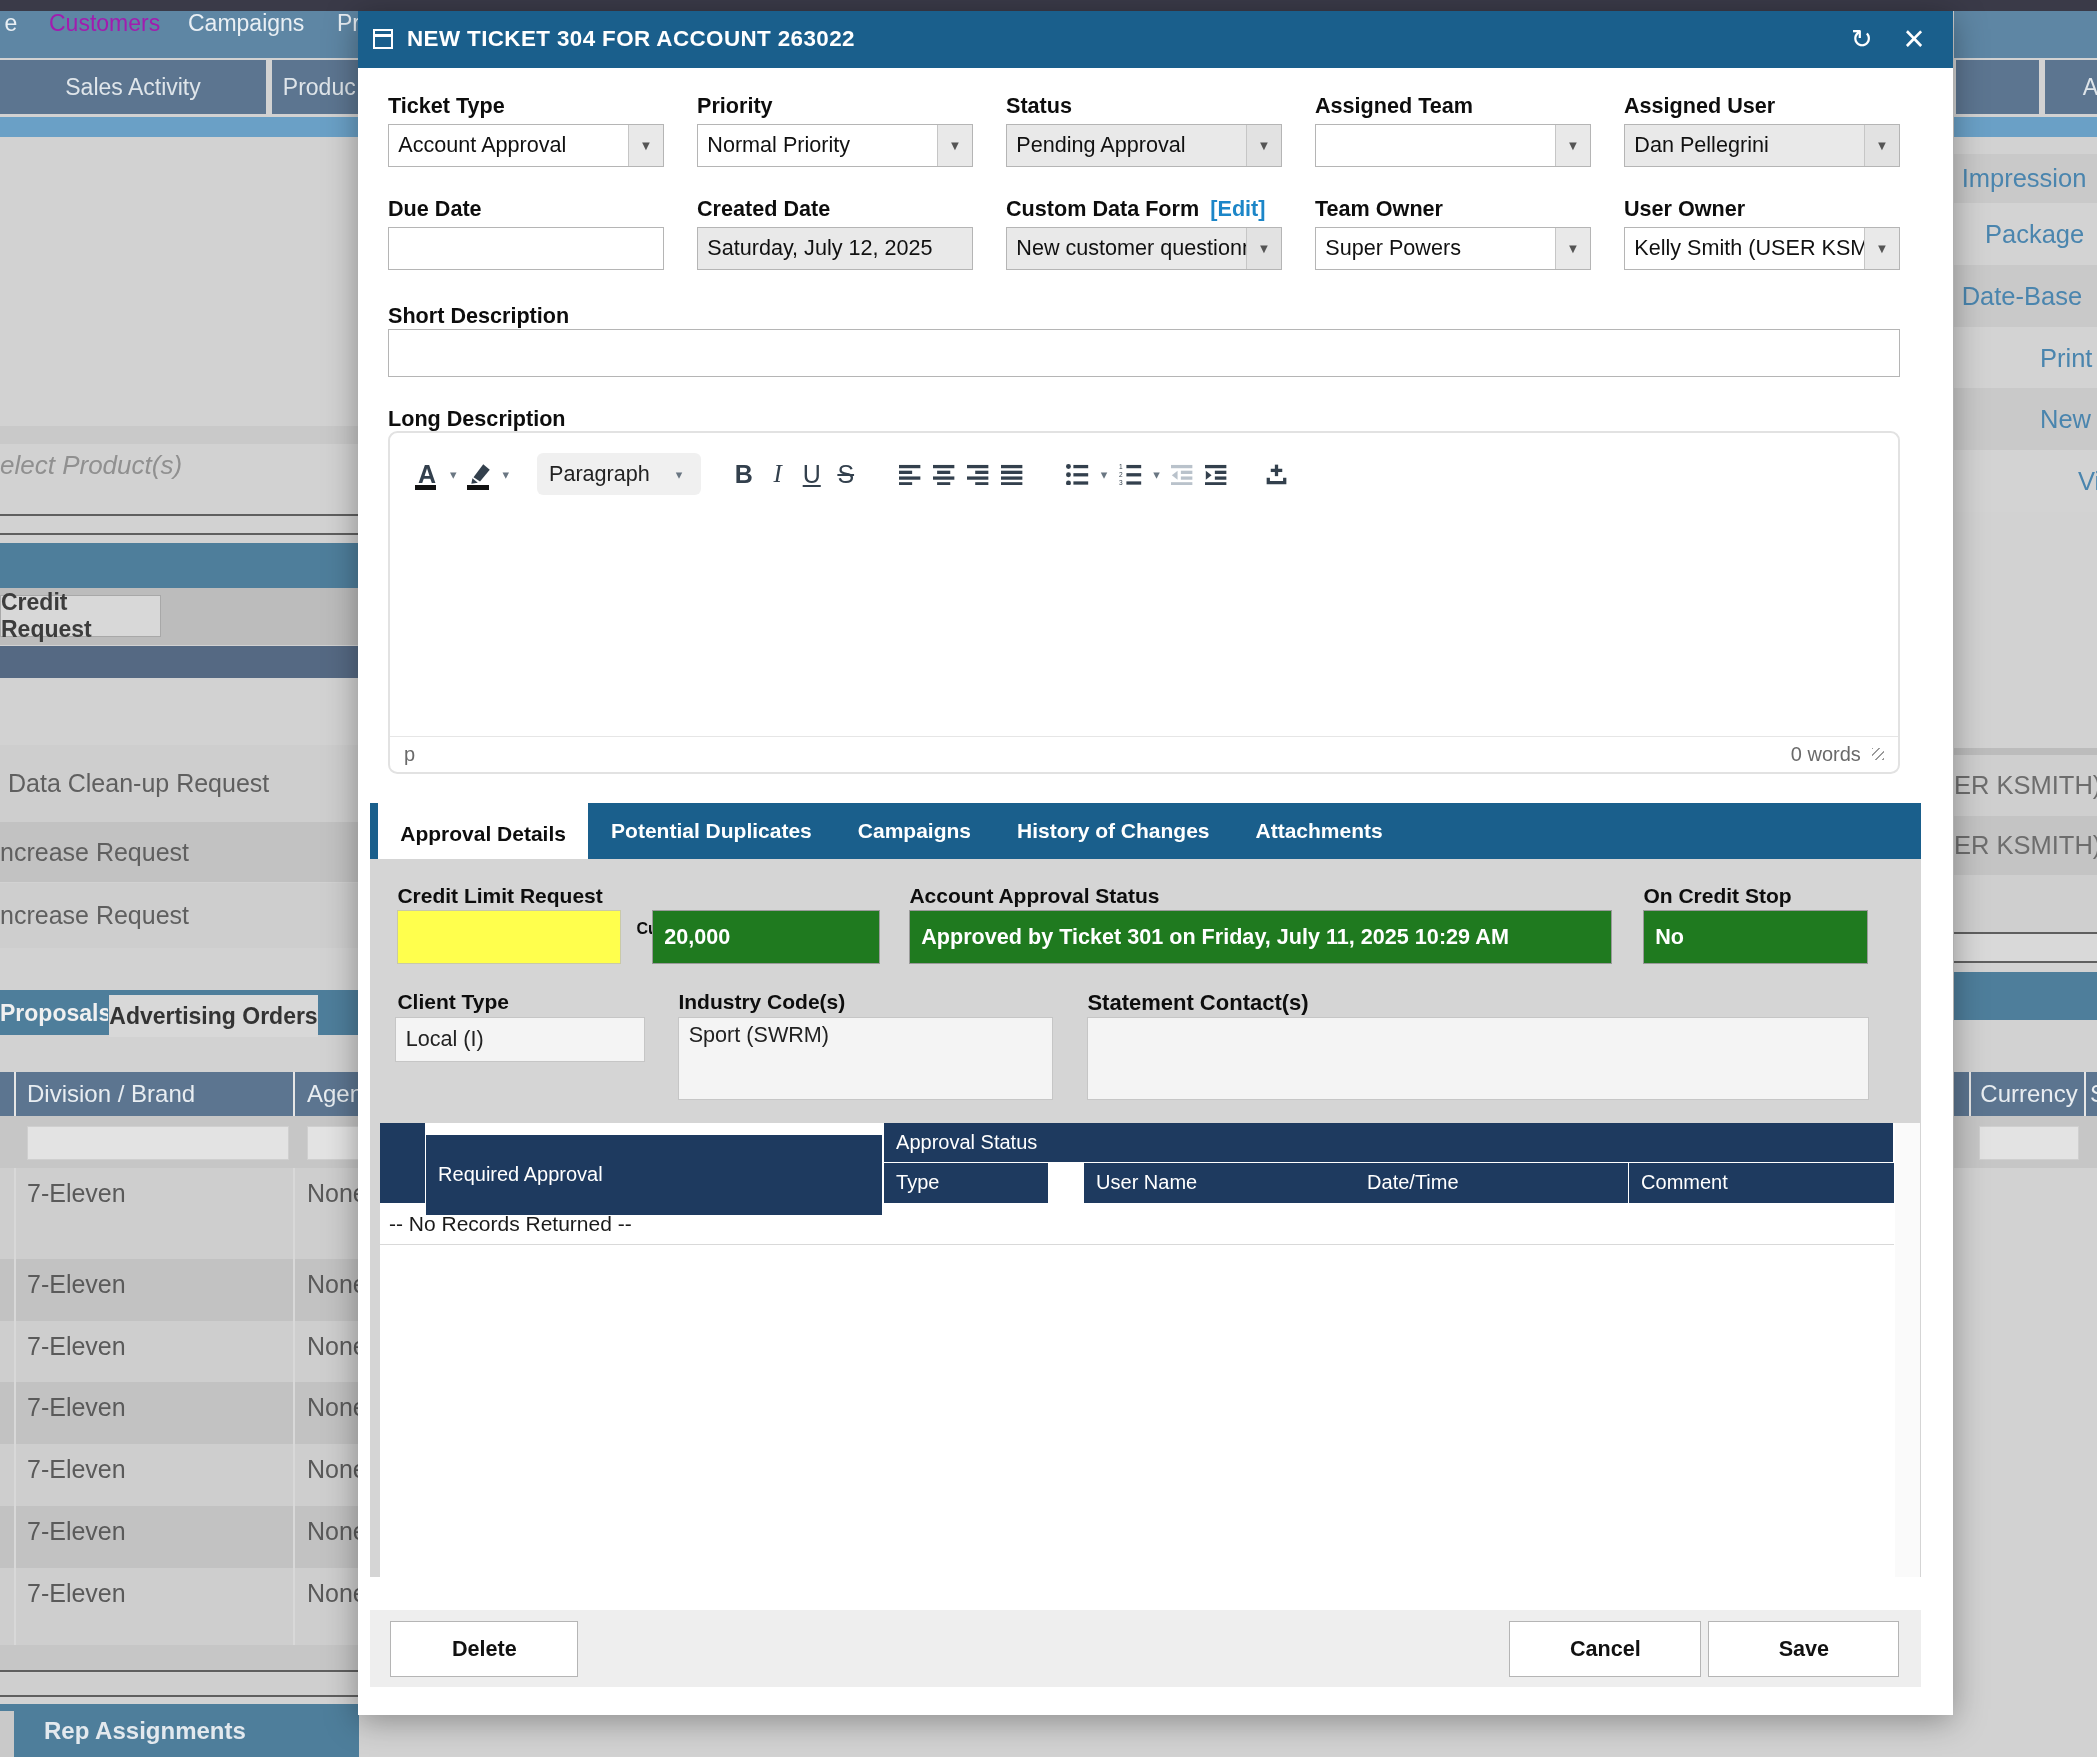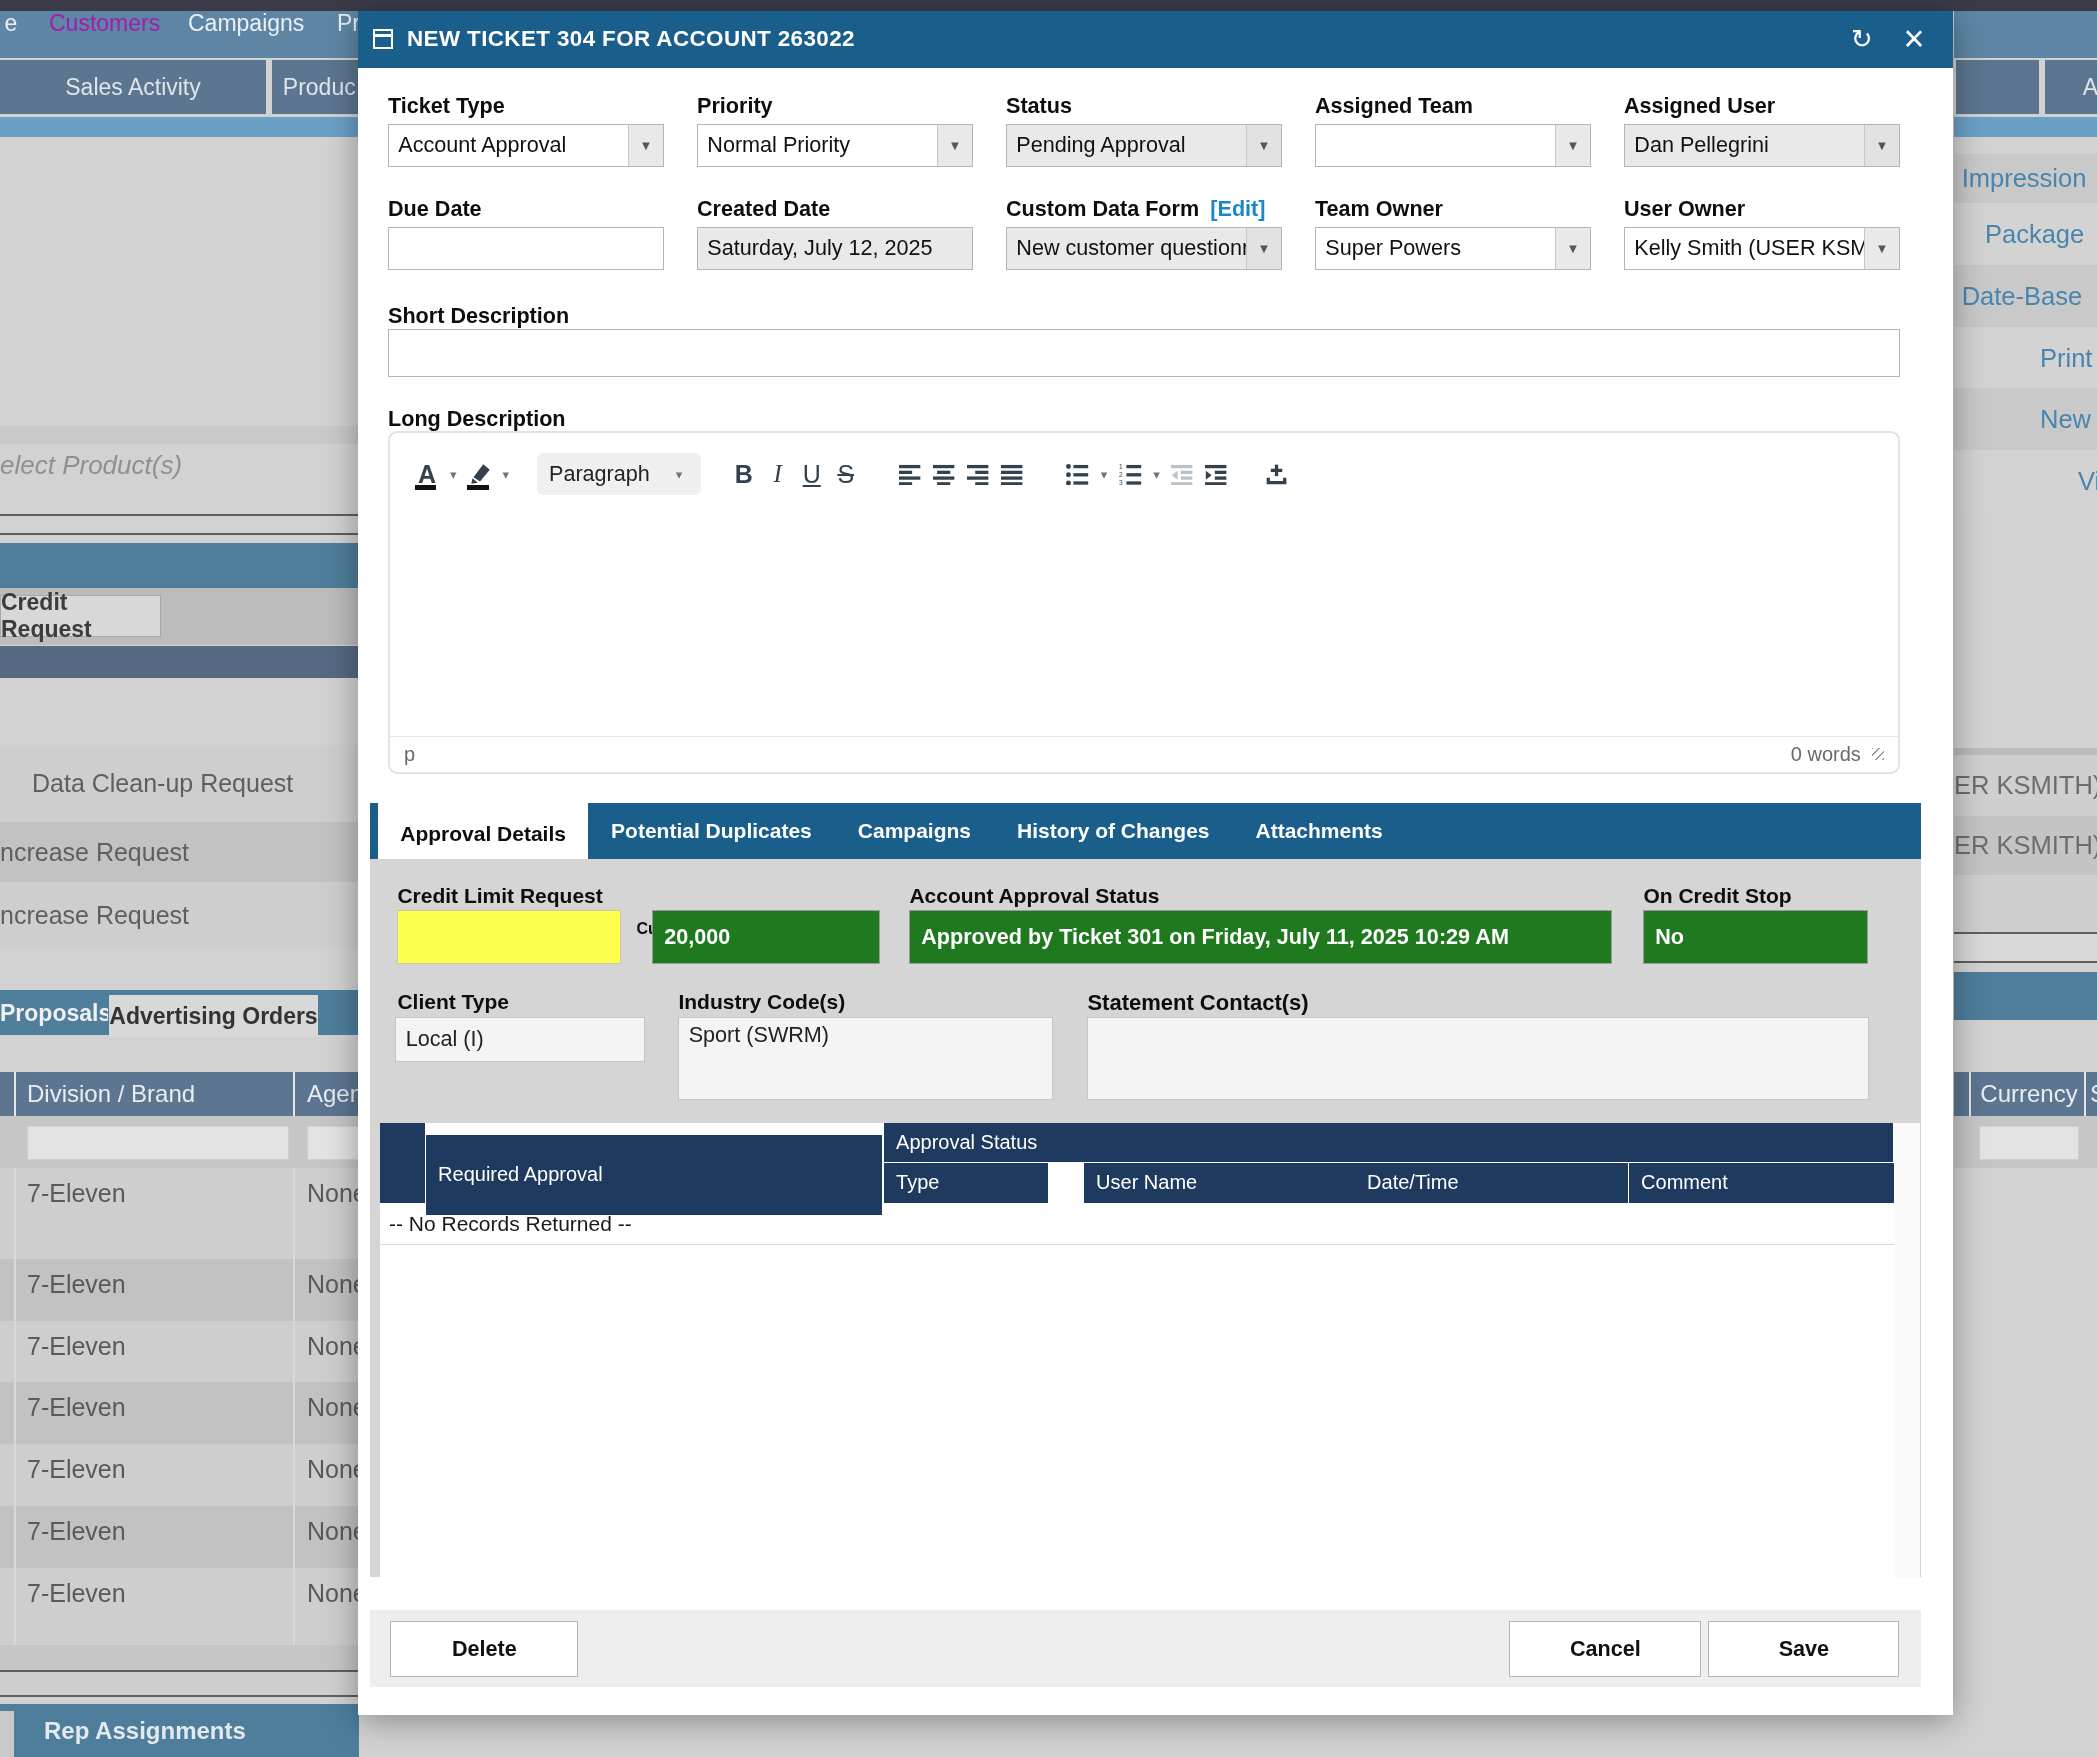--- a/index.html
+++ b/index.html
@@ -98,21 +98,21 @@
   <div class="abs" style="left:0;top:450px;width:359px;height:34px;font-size:26px;font-style:italic;color:#909090;white-space:nowrap;overflow:hidden;">elect Product(s)</div>
 
   <div class="abs darkline" style="left:0;top:514px;width:359px;"></div>
   <div class="abs darkline" style="left:0;top:533px;width:359px;"></div>
   <div class="abs tealbar" style="left:0;top:543px;width:359px;height:46px;"></div>
   <div class="abs" style="left:0;top:588px;width:359px;height:57px;background:#bcbcbc;"></div>
   <div class="abs" style="left:0;top:595px;width:161px;height:42px;background:#d8d8d8;border:1.5px solid #a8a8a8;box-sizing:border-box;
               display:flex;align-items:center;justify-content:center;font-size:23px;font-weight:bold;color:#3c3c3c;">Credit Request</div>
   <div class="abs" style="left:0;top:646px;width:359px;height:32px;background:#556983;"></div>
 
-  <div class="abs reqrow" style="top:745px;height:77px;background:#cecece;padding-left:32px;">Data Clean-up Request</div>
+  <div class="abs reqrow" style="top:745px;height:77px;background:#cecece;padding-left:8px;">Data Clean-up Request</div>
   <div class="abs reqrow" style="top:822px;height:60px;background:#c2c2c2;">ncrease Request</div>
   <div class="abs reqrow" style="top:883px;height:65px;background:#cecece;">ncrease Request</div>
 
   <div class="abs tealbar" style="left:0;top:990px;width:359px;height:45px;"></div>
   <div class="abs" style="left:0;top:1000px;width:108px;color:#f0f0f0;font-weight:bold;font-size:23px;white-space:nowrap;overflow:hidden;">Proposals</div>
   <div class="abs" style="left:109px;top:995px;width:209px;height:42px;background:#d8d8d8;display:flex;align-items:center;justify-content:center;
               font-size:23px;font-weight:bold;color:#333;">Advertising Orders</div>
 
   <div class="abs bghead" style="left:0;top:1072px;width:359px;height:44px;"></div>
   <div class="abs" style="left:14px;top:1072px;width:2.3px;height:44px;background:#e6e6e6;"></div>

